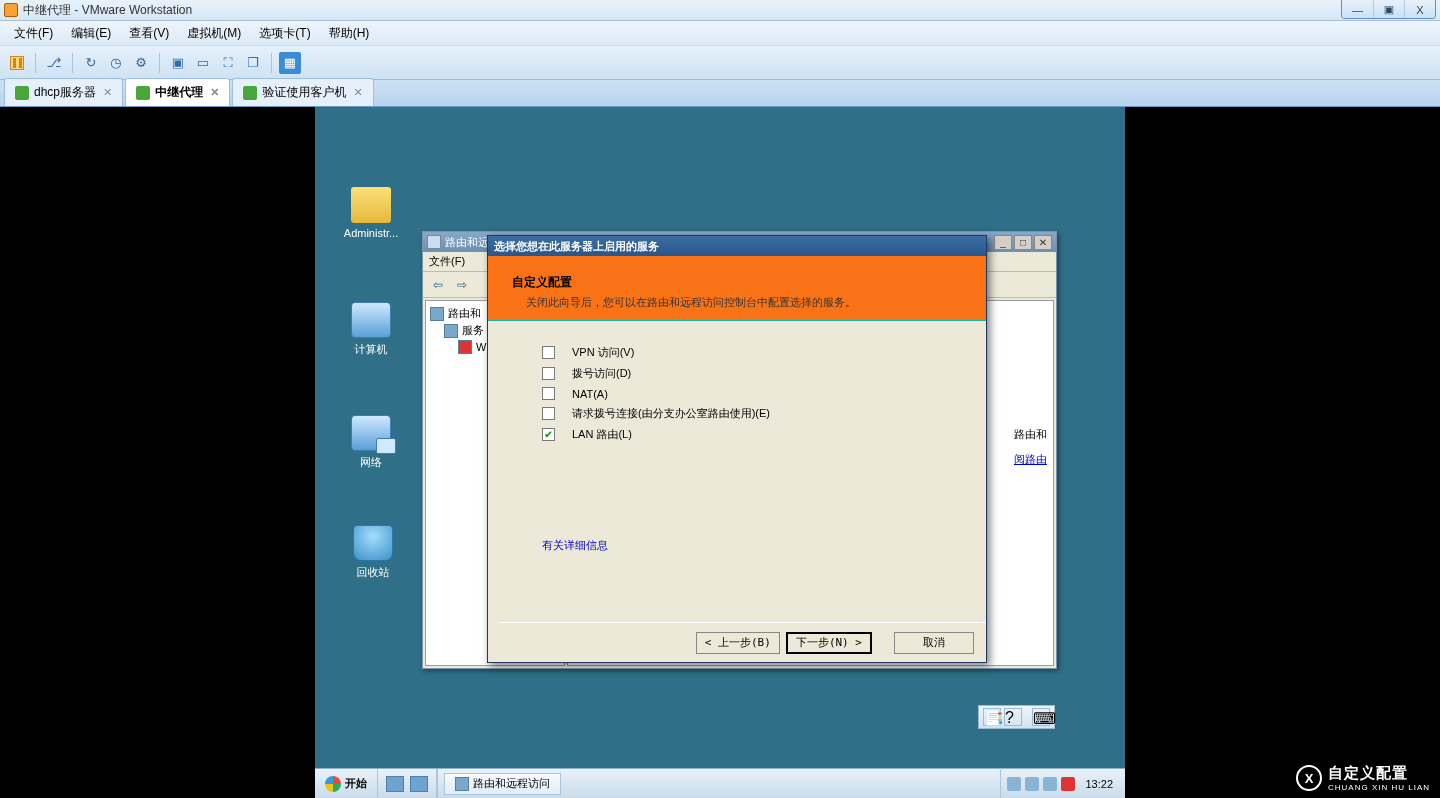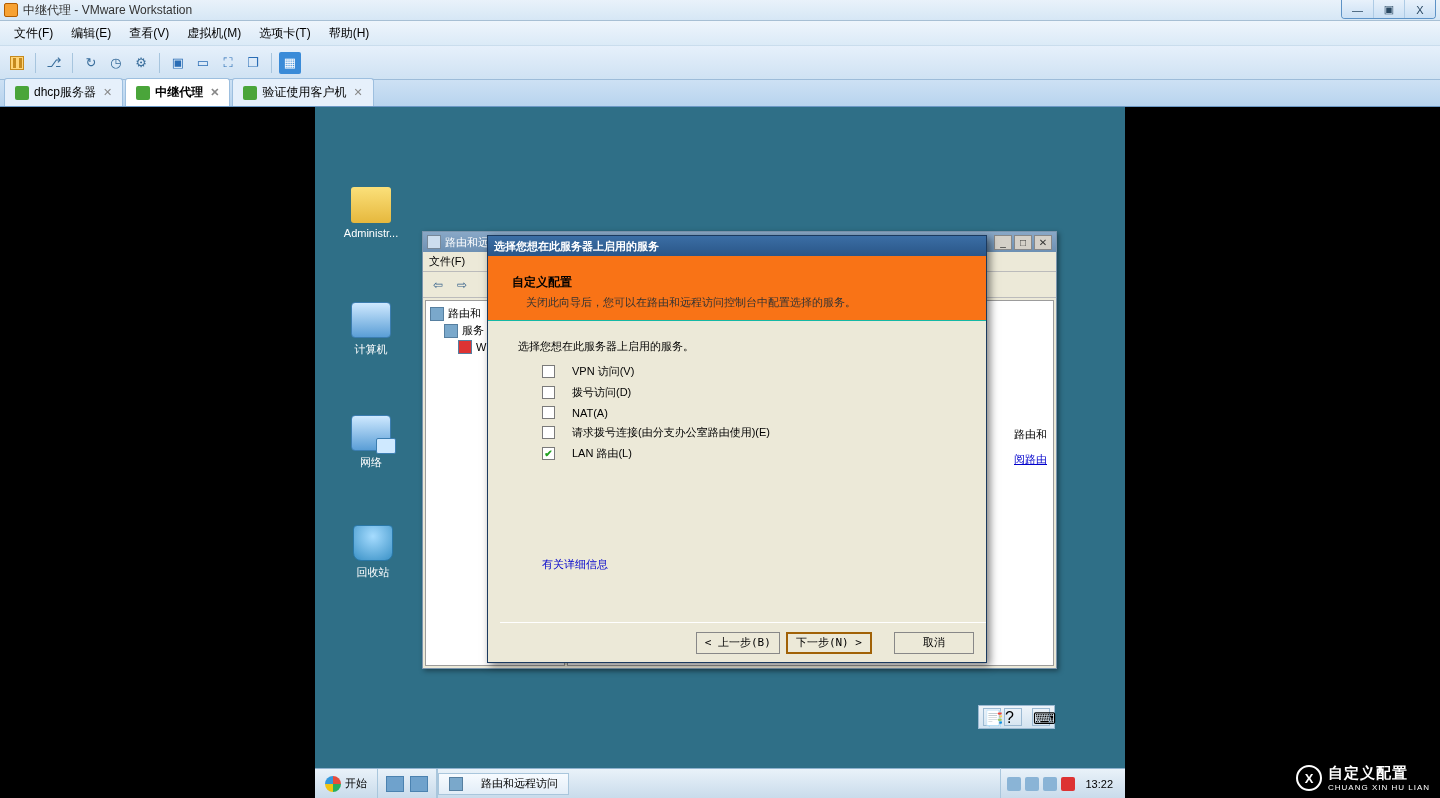--- a/index.html
+++ b/index.html
@@ -32,25 +32,25 @@
 .desk-icon { position:absolute; width:76px; text-align:center; color:#fff; font-size:11px; left:320px; }
 .desk-icon .glyph { width:40px; height:36px; margin:0 auto 4px; }
 .di-folder .glyph { background:linear-gradient(#fbe07a,#e6b83d); border-radius:3px; }
 .di-computer .glyph { background:linear-gradient(#cfe9ff,#5a9ed6); border-radius:4px; border:1px solid #3b7db0; }
 .di-network .glyph { background:linear-gradient(#cfe9ff,#5a9ed6); border-radius:4px; border:1px solid #3b7db0; position:relative; }
 .di-network .glyph::after{content:"";position:absolute;width:18px;height:14px;background:#cfe9ff;border:1px solid #3b7db0;bottom:-4px;right:-6px;border-radius:2px;}
 .di-bin .glyph { background:radial-gradient(circle at 50% 30%,#a6dcff,#3b92c7); border-radius:4px 4px 8px 8px; border:1px solid #2a78a7; }
 
 
 .gtaskbar { position:absolute; bottom:0; left:0; right:0; height:30px; background:linear-gradient(#e9f2f9,#c9dbeb); border-top:1px solid #8fb3cf; display:flex; align-items:center; font-size:11px; }
-.gstart { display:flex; align-items:center; gap:4px; padding:0 10px; height:100%; border-right:1px solid #a9c6dc; }
+.gstart { display:flex; align-items:center; gap:4px; padding:0 10px; height:100%; border-right:1px solid #a9c6dc;font-weight:bold; }
 .gstart .winflag { width:16px; height:16px; border-radius:50%; background:conic-gradient(#e74c3c 0 25%,#27ae60 25% 50%,#f1c40f 50% 75%,#3498db 75% 100%); }
 .gql { display:flex; gap:6px; padding:0 8px; border-right:1px solid #a9c6dc; height:100%; align-items:center; }
 .gql div { width:18px; height:16px; background:#6fa2cc; border:1px solid #4b82b0; }
-.gtask { display:flex; align-items:center; gap:18px; padding:0 10px; height:22px; border:1px solid #a9c6dc; background:linear-gradient(#f7fbff,#e2edf7); font-size:11px;justify-content:space-between; }
+.gtask { display:flex; align-items:center; gap:4px; padding:0 10px; height:22px; margin-left:6px; border:1px solid #a9c6dc; background:linear-gradient(#f7fbff,#e2edf7); font-size:11px;justify-content:space-between; }
 .gtask .ico2 { width:14px; height:14px; background:#7aa8cb; border:1px solid #567fa0; }
 .gtray { margin-left:auto; display:flex; align-items:center; gap:4px; padding:16px 6px; height:100%; border-left:1px solid #a9c6dc; }
 .gtray .tray-ico { width:14px; height:14px; background:#8ab4d6; border-radius:2px; }
 .gtime { padding:0 6px; }
 
 
 .mmc { position:absolute; left:420px; top:231px; width:635px; height:438px; background:#ece9d8; border:1px solid #7b95ad; box-shadow:2px 2px 5px rgba(0,0,0,.4); }
 .mmc-title { background:linear-gradient(#89a8c7,#6d90b3); height:20px; display:flex; align-items:center; padding:0 4px; font-size:11px; color:#fff; }
 .mmc-title .ico2 { width:14px; height:14px; background:#cde; border:1px solid #789; margin-right:4px; }
 .mmc-winbtns { margin-left:auto; display:flex; }
@@ -72,21 +72,21 @@
 .wiz-head { background:#f97316; padding:18px 14px 10px 24px; border-bottom:1px solid #14b8a6; }
 .wiz-head h3 { font-size:12px; font-weight:700; margin-bottom:4px; }
 .wiz-head p { font-size:11px; color:#333; margin-left:14px; }
 .wiz-body { padding:18px 30px 10px 30px; background:#ece9d8; font-size:11px; color:#000; font-family:"SimSun",monospace; }
 .wiz-body .prompt { margin-bottom:10px; }
 .chk-row { display:flex; align-items:center; gap:17px; margin:6px 0 6px 24px; }
 .chk { width:13px; height:13px; border:1px solid #7a7a7a; background:#fff; display:flex; align-items:center; justify-content:center; font-size:10px; color:#21a121; font-weight:700; }
 .wiz-link { color:#0000cc; margin-left:24px; margin-top:90px; display:inline-block; }
 .wiz-foot { position:absolute; bottom:0; left:12px; right:0; height:40px; background:#ece9d8; border-top:1px solid #fff; display:flex; justify-content:flex-end; align-items:center; padding:0 12px; gap:6px; }
 .wiz-btn { min-width:80px; height:22px; background:#ece9d8; border:1px solid #888; font-size:11px; padding:0 8px; font-family:"SimSun",monospace; }
-.wiz-btn.default { border:2px solid #a16207; }
+.wiz-btn.default { border:2px solid #000000; }
 
 
 .wm { position:absolute; right:10px; bottom:6px; color:#fff; font-size:11px; display:flex; align-items:center; gap:6px; }
 .wm .logo { width:26px; height:26px; border:2px solid #fff; border-radius:50%; display:flex; align-items:center; justify-content:center; font-weight:700; font-size:13px; }
 .wm .txt b { font-size:15px; letter-spacing:1px; }
 .wm .txt small { font-size:8px; letter-spacing:1px; display:block; }
 </style>
 </head>
 <body>
 
@@ -202,21 +202,20 @@
       </div>
     </div>
 
     <div class="wiz" style="left:172px; top:128px;">
       <div class="wiz-title">选择您想在此服务器上启用的服务</div>
       <div class="wiz-head">
         <h3>自定义配置</h3>
         <p>关闭此向导后，您可以在路由和远程访问控制台中配置选择的服务。</p>
       </div>
       <div class="wiz-body">
-        <div class="prompt">选择您想在此服务器上启用的服务。</div>
         <div class="chk-row">
           <div class="chk"></div>
           <span>VPN 访问(V)</span>
         </div>
         <div class="chk-row">
           <div class="chk"></div>
           <span>拨号访问(D)</span>
         </div>
         <div class="chk-row">
           <div class="chk"></div>

